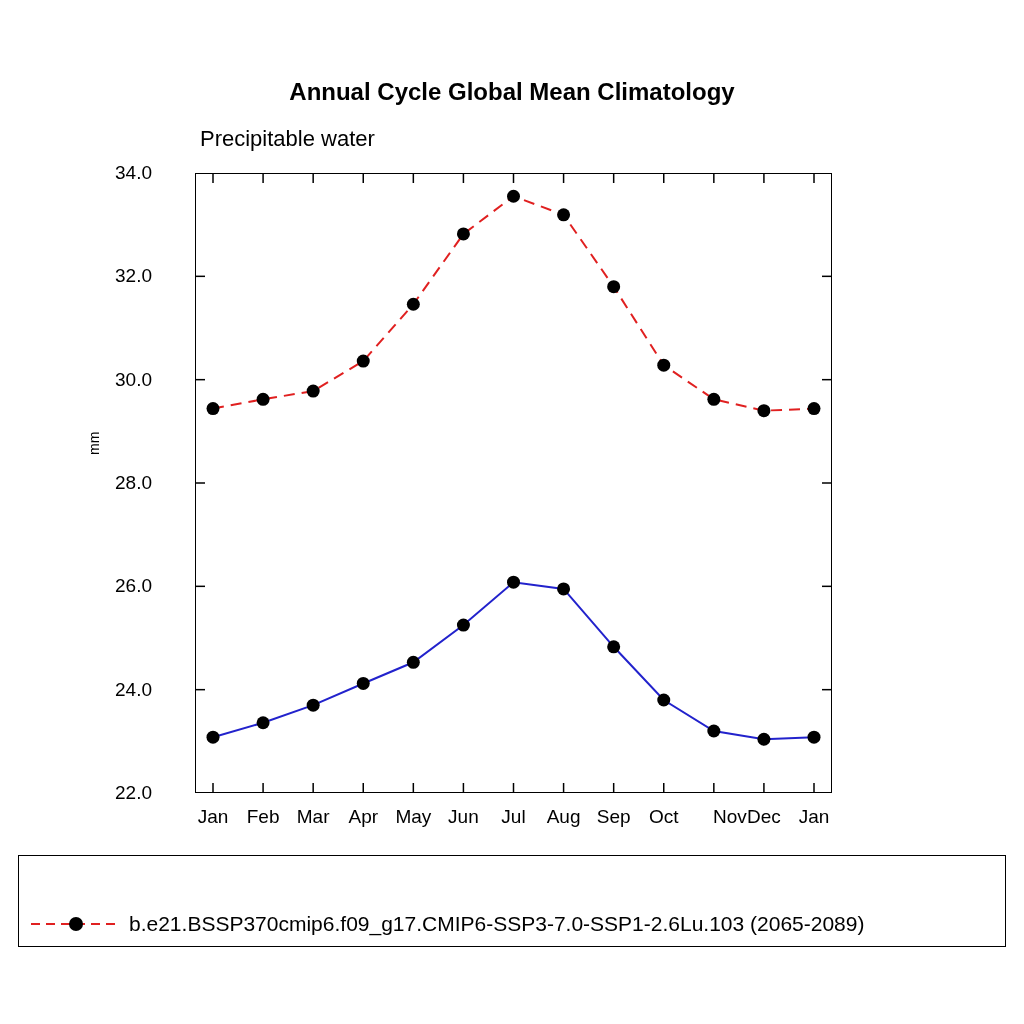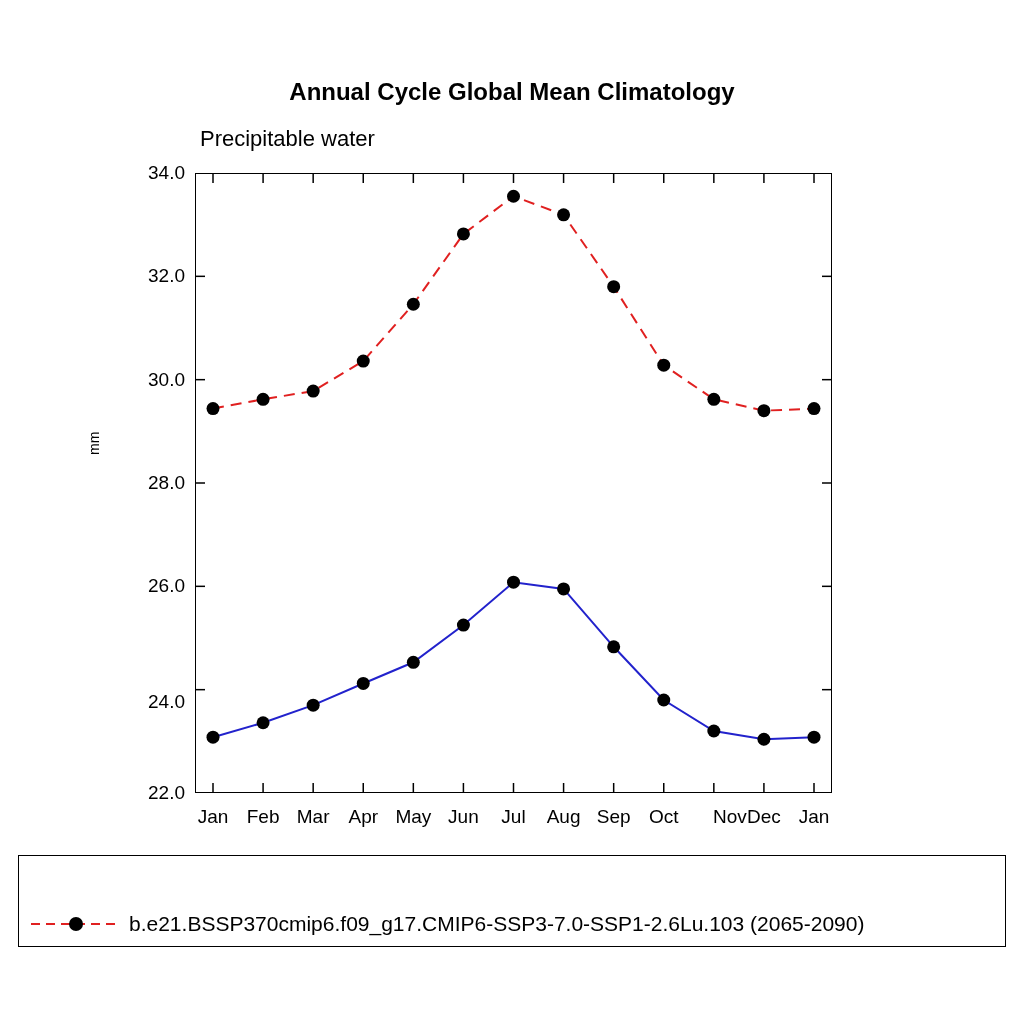--- a/index.html
+++ b/index.html
@@ -57,21 +57,21 @@
   }
   svg.plot-svg {
     position: absolute;
     left: 195px;
     top: 173px;
   }
   .ytick-label {
     position: absolute;
     right: 0;
     width: 70px;
-    text-align: right;
+    text-align: left;
     font-size: 19px;
     transform: translateY(-50%);
   }
   .ytick-wrap {
     position: absolute;
     left: 110px;
     top: 0;
     width: 75px;
     height: 1024px;
   }
@@ -201,21 +201,21 @@
       <circle cx="368.58" cy="41.85" r="6.5" fill="#000000"></circle>
       <circle cx="418.67" cy="113.67" r="6.5" fill="#000000"></circle>
       <circle cx="468.75" cy="192.20" r="6.5" fill="#000000"></circle>
       <circle cx="518.83" cy="226.30" r="6.5" fill="#000000"></circle>
       <circle cx="568.92" cy="237.67" r="6.5" fill="#000000"></circle>
       <circle cx="619.00" cy="235.60" r="6.5" fill="#000000"></circle>
     </svg>
 
   <div class="ytick-wrap" id="ytick-wrap">
       <div class="ytick-label" style="top: 793px;">22.0</div>
-      <div class="ytick-label" style="top: 689.667px; margin-top: 12px;">24.0</div>
+      <div class="ytick-label" style="top: 689.667px;">24.0</div>
       <div class="ytick-label" style="top: 586.333px;">26.0</div>
       <div class="ytick-label" style="top: 483px;">28.0</div>
       <div class="ytick-label" style="top: 379.667px;">30.0</div>
       <div class="ytick-label" style="top: 276.333px;">32.0</div>
       <div class="ytick-label" style="top: 173px;">34.0</div>
     </div>
   <div class="xtick-wrap" id="xtick-wrap">
       <div class="xtick-label" style="left: 213px;">Jan</div>
       <div class="xtick-label" style="left: 263.083px;">Feb</div>
       <div class="xtick-label" style="left: 313.167px;">Mar</div>
@@ -230,17 +230,17 @@
       <div class="xtick-label" style="left: 763.917px;">Dec</div>
       <div class="xtick-label" style="left: 814px;">Jan</div>
     </div>
 
   <div class="legend">
     <div class="legend-row r1">
       <svg class="legend-sample" viewBox="0 0 90 40" id="legend-sample-1">
           <line x1="0" x2="90" y1="20" y2="20" stroke="#e02020" stroke-width="2" stroke-dasharray="9,6"></line>
           <circle cx="45" cy="20" r="7" fill="#000000"></circle>
         </svg>
-      <div class="legend-text">b.e21.BSSP370cmip6.f09_g17.CMIP6-SSP3-7.0-SSP1-2.6Lu.103 (2065-2090)</div>
+      <div class="legend-text">b.e21.BSSP370cmip6.f09_g17.CMIP6-SSP3-7.0-SSP1-2.6Lu.103 (2065-2089)</div>
     </div>
   </div>
 
 </div>
 
 </body></html>

